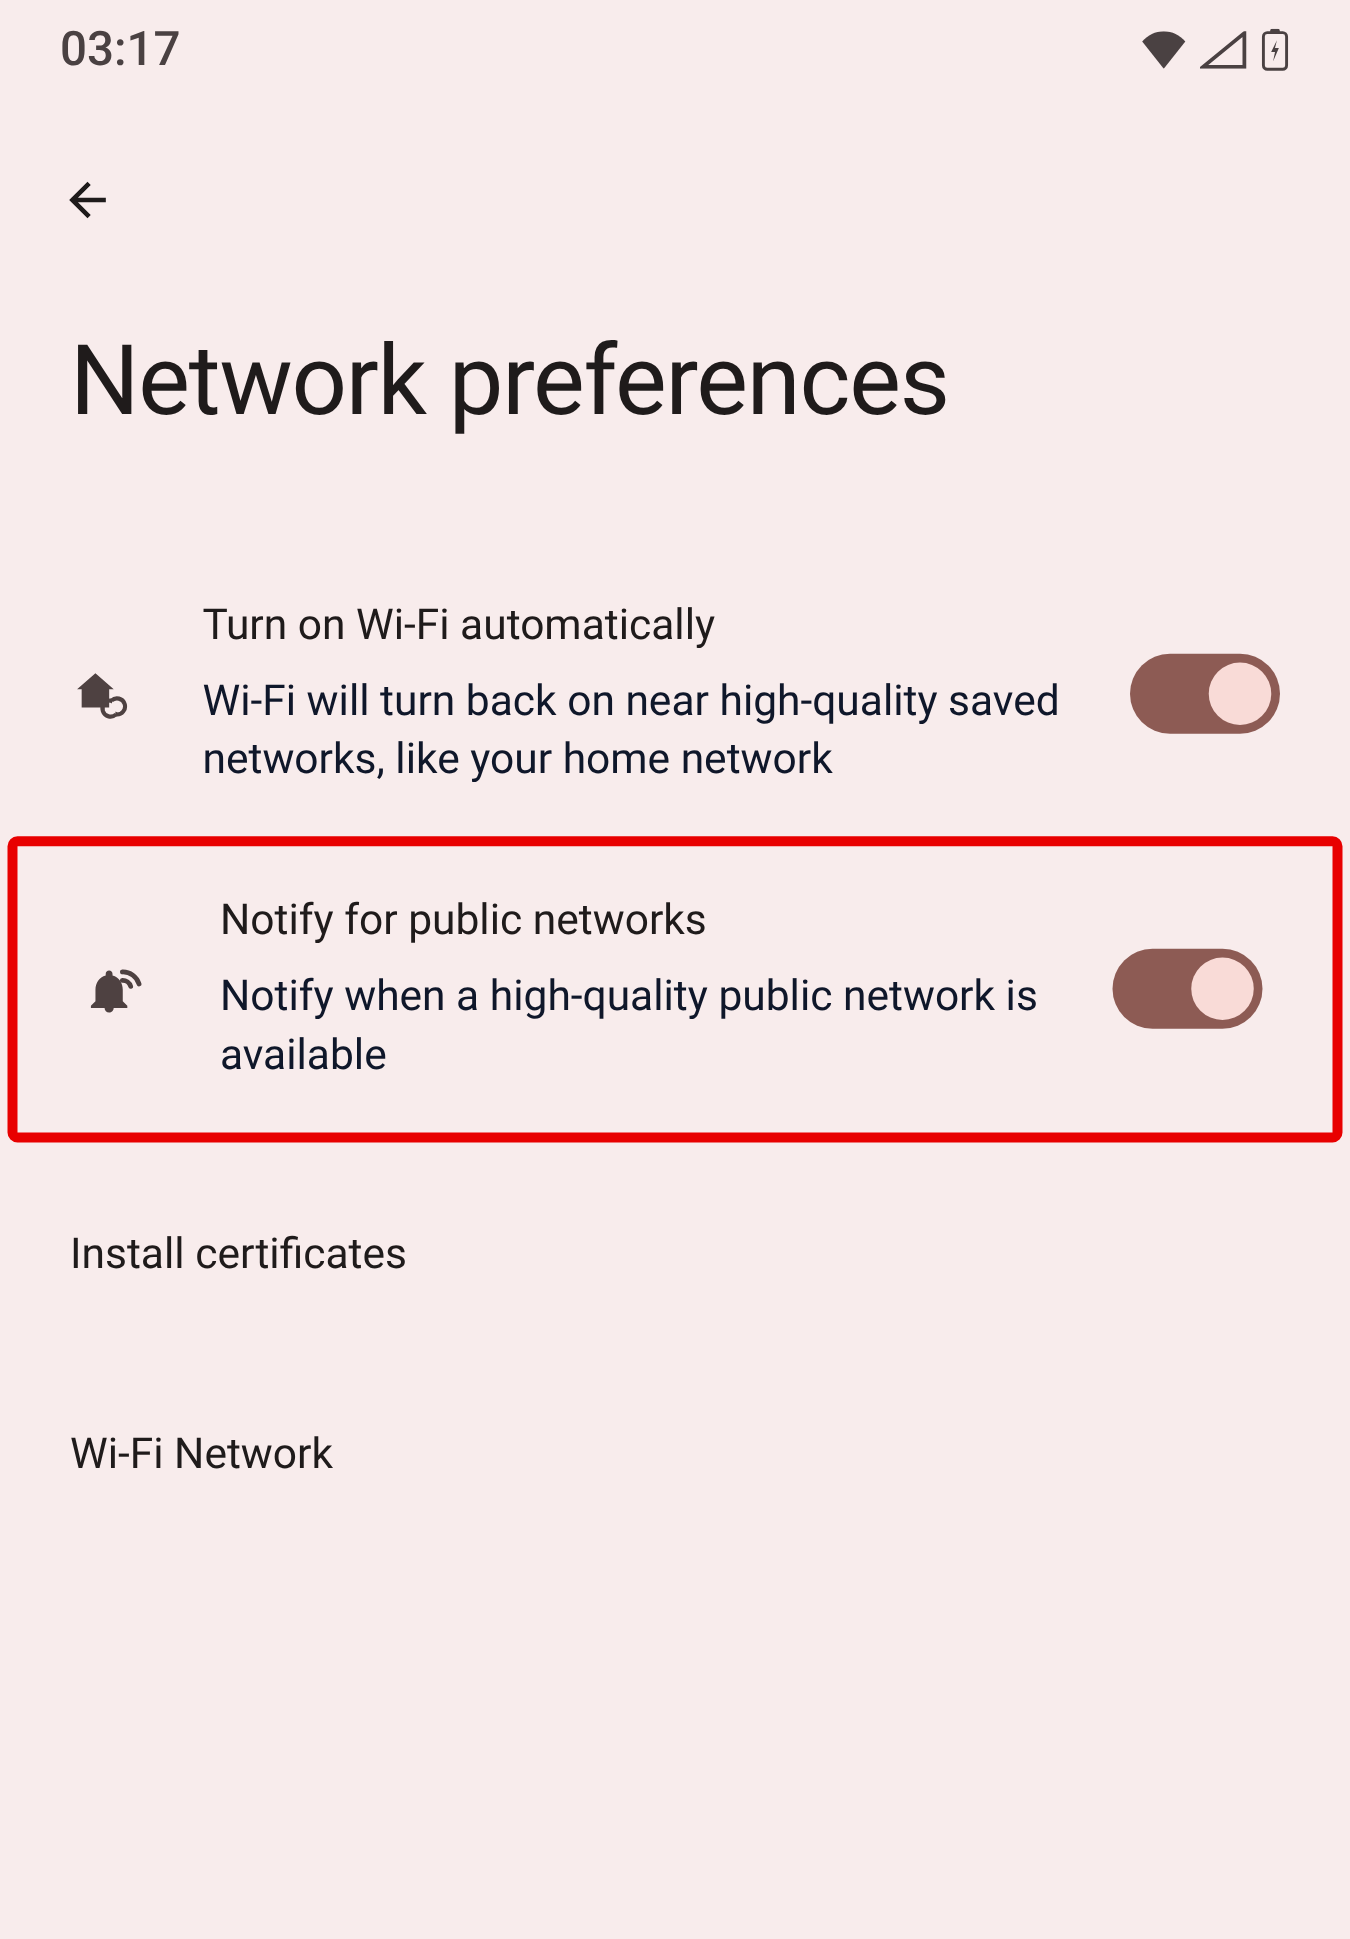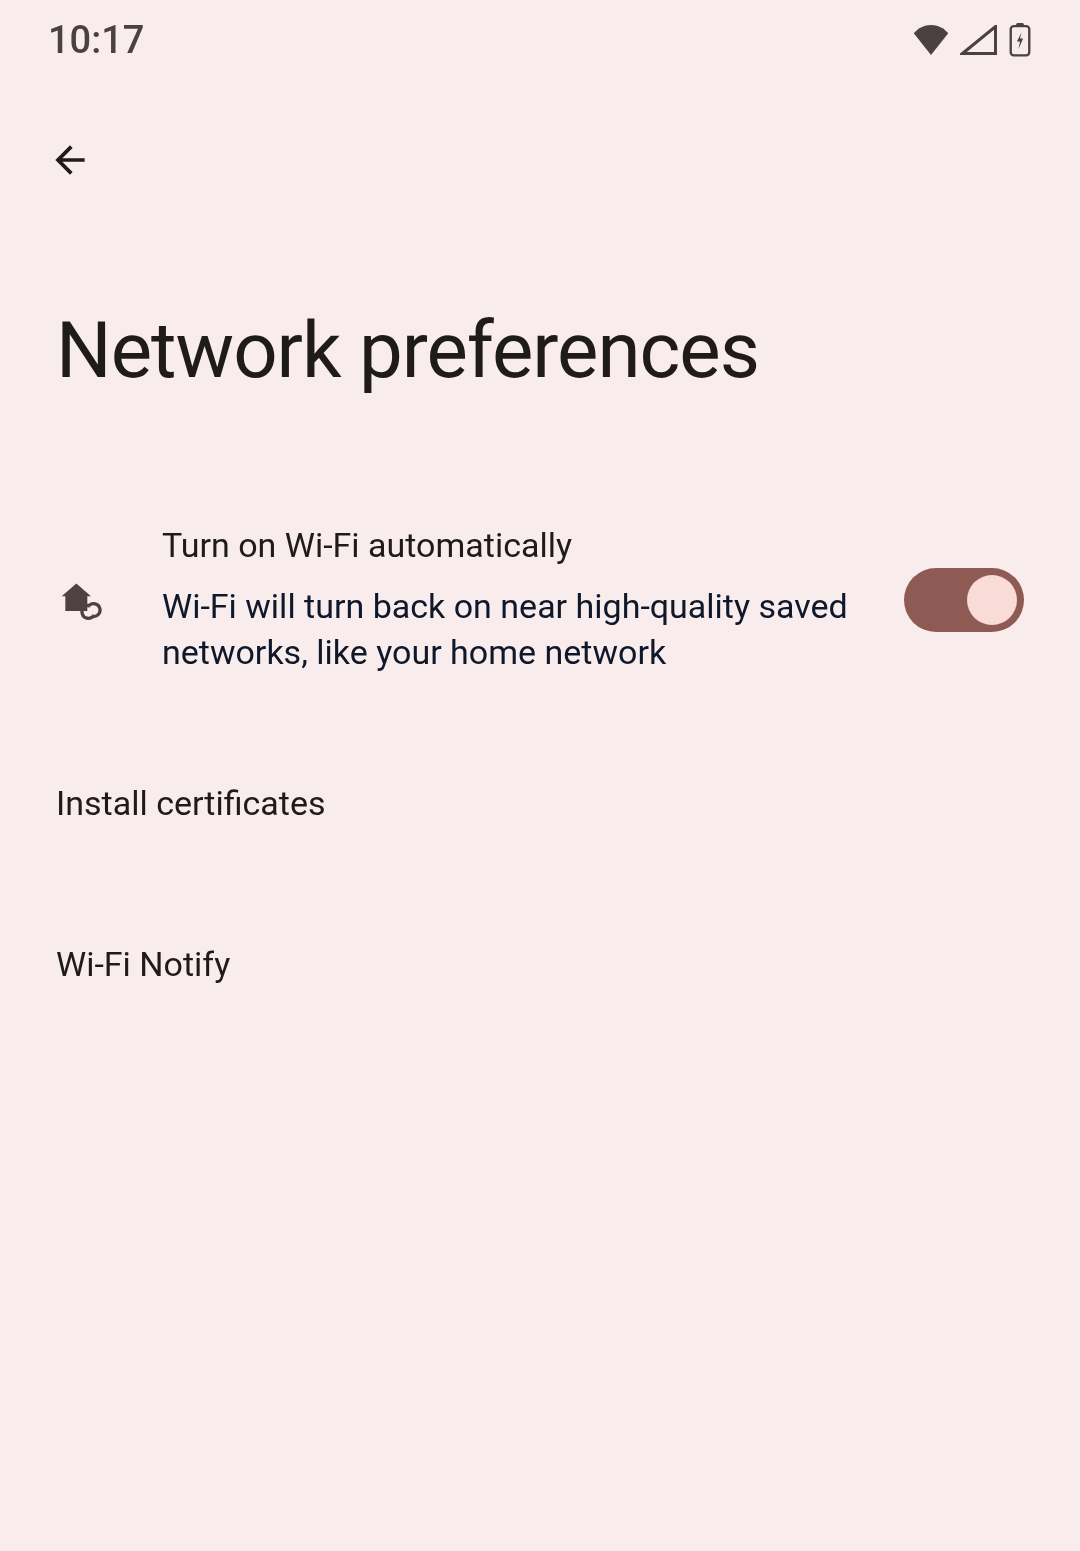--- a/index.html
+++ b/index.html
@@ -39,21 +39,21 @@
       height: 60px;
       display: flex;
       align-items: center;
       justify-content: center;
       cursor: pointer;
     }
     .page-title {
       font-size: 78px;
       font-weight: 400;
       color: #1f1b1b;
-      margin: 115px 0 0 56px;
+      margin: 70px 0 0 56px;
       letter-spacing: -1px;
     }
     .settings-list {
       margin-top: 90px;
     }
     .setting-item {
       display: flex;
       align-items: center;
       padding: 38px 56px 38px 56px;
       position: relative;
@@ -113,21 +113,21 @@
     }
     .setting-item.simple {
       padding-top: 68px;
       padding-bottom: 50px;
     }
   </style>
 </head>
 <body>
 
 <div class="status-bar">
-  <div class="status-time">10:17</div>
+  <div class="status-time">03:17</div>
   <div class="status-icons">
     <svg width="38" height="30" viewBox="0 0 24 20">
       <path d="M12 20 L0.5 5.5 C3.5 2 7.5 0 12 0 C16.5 0 20.5 2 23.5 5.5 Z" fill="#4a4142"></path>
     </svg>
     <svg width="38" height="30" viewBox="0 0 24 20">
       <path d="M1 19 L23 19 L23 1 Z" fill="none" stroke="#4a4142" stroke-width="2"></path>
     </svg>
     <svg width="24" height="34" viewBox="0 0 14 22">
       <rect x="1" y="2" width="12" height="19" rx="2" fill="none" stroke="#4a4142" stroke-width="1.5"></rect>
       <rect x="4.5" y="0" width="5" height="2.5" rx="1" fill="#4a4142"></rect>
@@ -158,26 +158,44 @@
     </div>
     <div class="setting-content">
       <div class="setting-title">Turn on Wi‑Fi automatically</div>
       <div class="setting-subtitle">Wi‑Fi will turn back on near high‑quality saved networks, like your home network</div>
     </div>
     <div class="toggle-switch">
       <div class="toggle-knob"></div>
     </div>
   </div>
 
+  <div class="highlight-box">
+    <div class="setting-item">
+      <div class="setting-icon-wrapper">
+        <svg width="46" height="46" viewBox="0 0 24 24">
+          <path d="M10 21c1.1 0 2-.9 2-2H8c0 1.1.9 2 2 2zm6-5V11c0-3.07-1.63-5.64-4.5-6.32V4c0-.83-.67-1.5-1.5-1.5S8.5 3.17 8.5 4v.68C5.64 5.36 4 7.92 4 11v5l-2 2v1h16v-1l-2-2z" fill="#4e4141" transform="translate(-1 2) scale(0.95)"></path>
+          <path d="M14 5 a 7 7 0 0 1 7 5" fill="none" stroke="#4e4141" stroke-width="2" stroke-linecap="round"></path>
+          <path d="M14 8.5 a 3.5 3.5 0 0 1 3.5 2.5" fill="none" stroke="#4e4141" stroke-width="2" stroke-linecap="round"></path>
+        </svg>
+      </div>
+      <div class="setting-content">
+        <div class="setting-title">Notify for public networks</div>
+        <div class="setting-subtitle">Notify when a high‑quality public network is available</div>
+      </div>
+      <div class="toggle-switch">
+        <div class="toggle-knob"></div>
+      </div>
+    </div>
+  </div>
 
   <div class="setting-item simple no-icon">
     <div class="setting-content">
       <div class="setting-title">Install certificates</div>
     </div>
   </div>
 
   <div class="setting-item simple no-icon">
     <div class="setting-content">
-      <div class="setting-title">Wi‑Fi Notify</div>
+      <div class="setting-title">Wi‑Fi Network</div>
     </div>
   </div>
 
 </div>
 
 </body></html>

